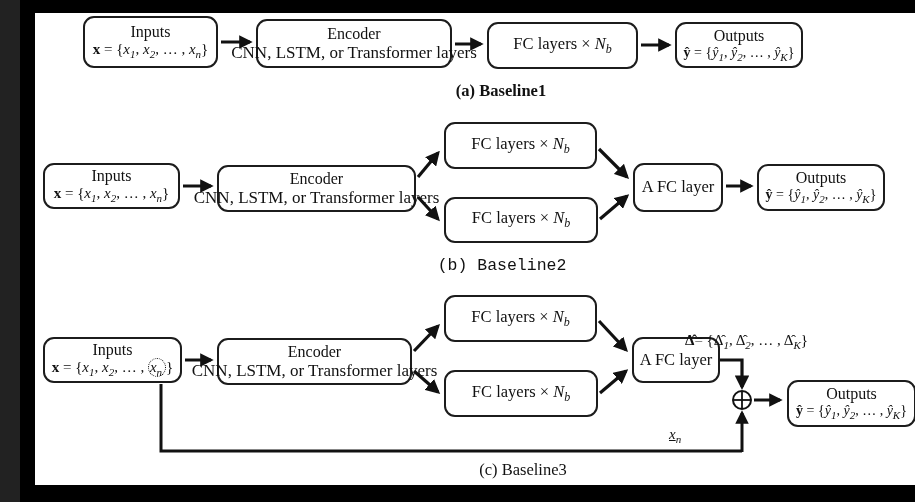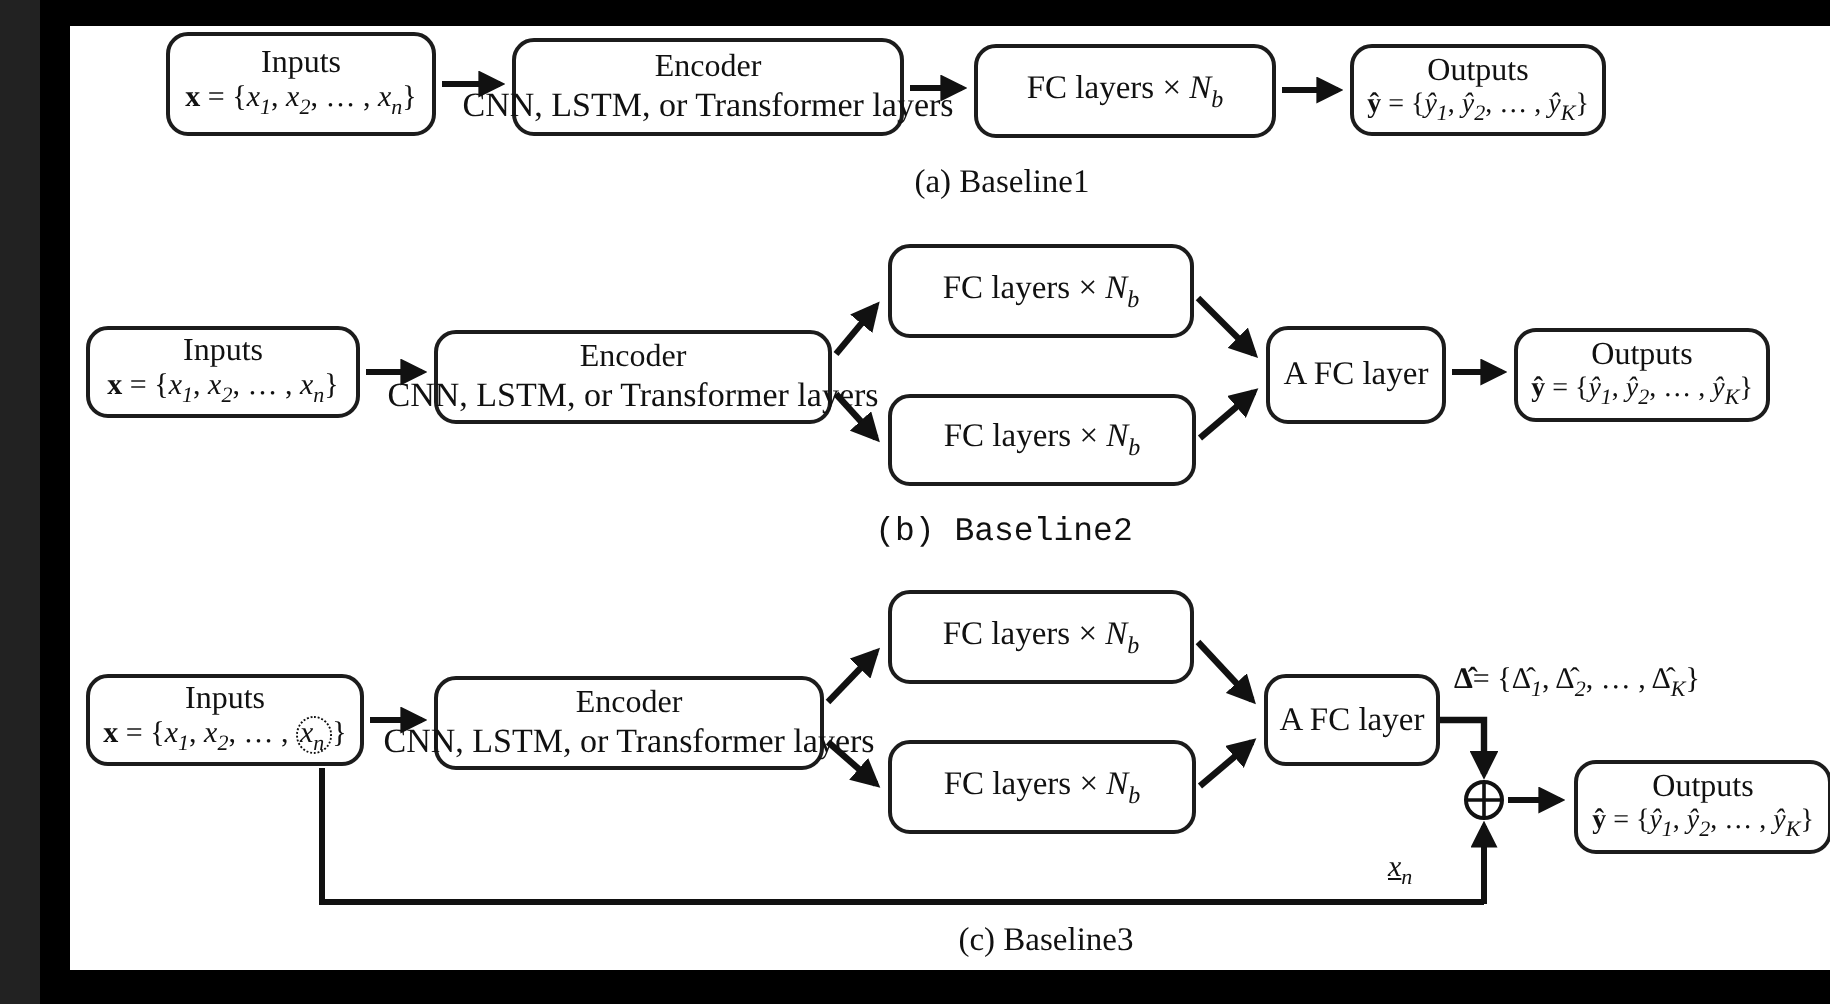--- a/index.html
+++ b/index.html
@@ -85,21 +85,21 @@
 
   <div class="box" style="left:467px; top:22px; width:151px; height:47px;">
     <div class="single"><span>FC layers × </span><i>N</i><sub>b</sub></div>
   </div>
 
   <div class="box" style="left:655px; top:22px; width:128px; height:46px;">
     <div class="btitle">Outputs</div>
     <div class="formula f-small"><span class="vec">ŷ</span><span> = {</span><i>ŷ</i><sub>1</sub><span>, </span><i>ŷ</i><sub>2</sub><span>, … , </span><i>ŷ</i><sub>K</sub><span>}</span></div>
   </div>
 
-  <div class="caption" style="left:371px; top:81px;">(a) Baseline1</div>
+  <div class="caption" style="left:371px; top:81px;font-weight:bold;">(a) Baseline1</div>
 
   <div class="box" style="left:23px; top:163px; width:137px; height:46px;">
     <div class="btitle">Inputs</div>
     <div class="formula"><span class="vec">x</span><span> = {</span><i>x</i><sub>1</sub><span>, </span><i>x</i><sub>2</sub><span>, … , </span><i>x</i><sub>n</sub><span>}</span></div>
   </div>
 
   <div class="box" style="left:197px; top:165px; width:199px; height:47px;">
     <div class="btitle">Encoder</div>
     <div class="subtitle">CNN, LSTM, or Transformer layers</div>
   </div>
@@ -138,23 +138,23 @@
   </div>
 
   <div class="box" style="left:424px; top:370px; width:154px; height:47px;">
     <div class="single"><span>FC layers × </span><i>N</i><sub>b</sub></div>
   </div>
 
   <div class="box" style="left:612px; top:337px; width:88px; height:46px;">
     <div class="single">A FC layer</div>
   </div>
 
-  <div class="floatlabel" style="left:707px; top:332px;"><span class="vec">Δ̂</span><span>= {</span><span>Δ̂</span><sub>1</sub><span>, </span><span>Δ̂</span><sub>2</sub><span>, … , </span><span>Δ̂</span><sub>K</sub><span>}</span></div>
+  <div class="floatlabel" style="left:665px; top:332px;"><span class="vec">Δ̂</span><span>= {</span><span>Δ̂</span><sub>1</sub><span>, </span><span>Δ̂</span><sub>2</sub><span>, … , </span><span>Δ̂</span><sub>K</sub><span>}</span></div>
 
-  <div class="floatlabel" style="left:674px; top:426px;text-decoration:underline;"><i>x</i><sub>n</sub></div>
+  <div class="floatlabel" style="left:649px; top:426px;text-decoration:underline;"><i>x</i><sub>n</sub></div>
 
   <div class="box" style="left:767px; top:380px; width:129px; height:47px;">
     <div class="btitle">Outputs</div>
     <div class="formula f-small"><span class="vec">ŷ</span><span> = {</span><i>ŷ</i><sub>1</sub><span>, </span><i>ŷ</i><sub>2</sub><span>, … , </span><i>ŷ</i><sub>K</sub><span>}</span></div>
   </div>
 
   <div class="caption" style="left:393px; top:460px;">(c) Baseline3</div>
 </div>
 
 </body></html>

